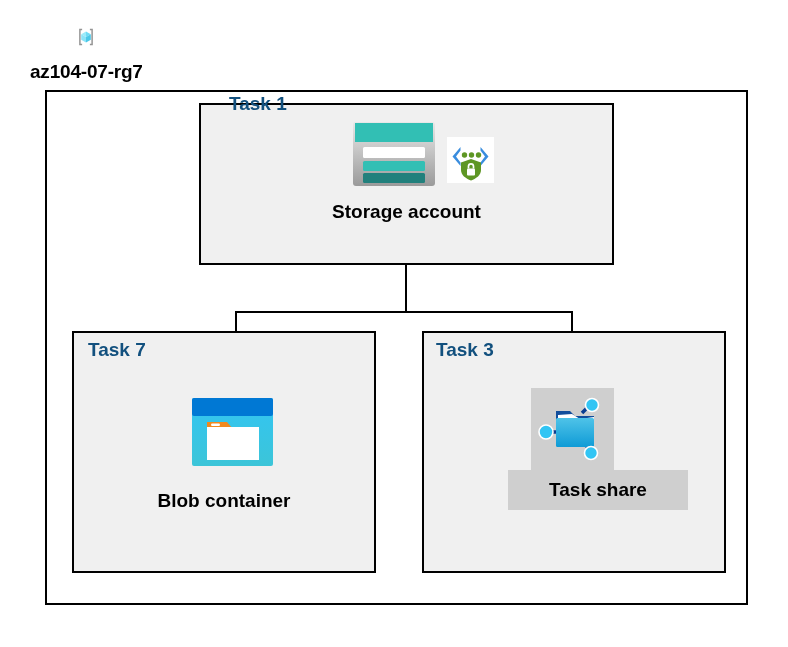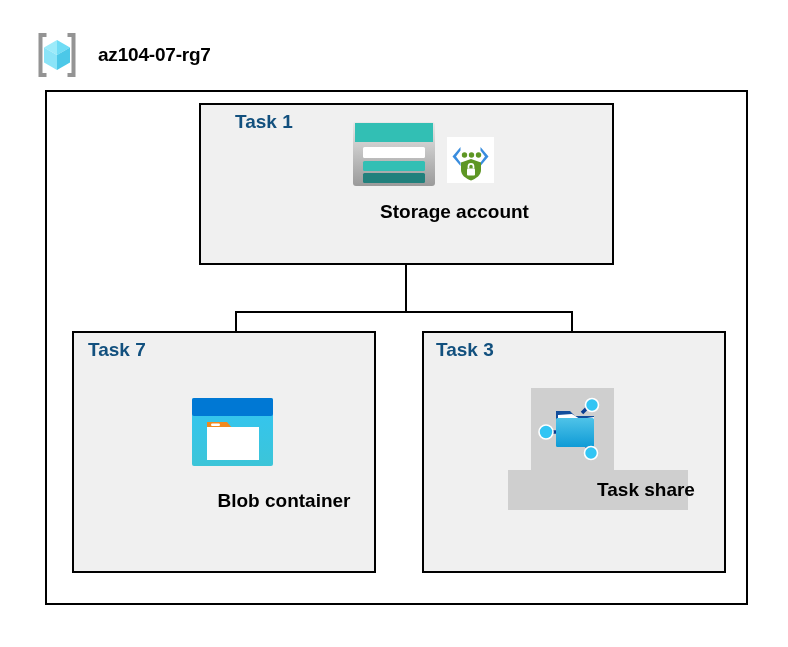--- a/index.html
+++ b/index.html
@@ -21,20 +21,21 @@
 
   
   #rg-header {
     position: absolute;
     left: 30px;
     top: 27px;
     height: 56px;
     display: flex;
     align-items: center;
     gap: 14px;
+    flex-direction: column;
   }
   #rg-icon {
     width: 54px;
     height: 54px;
     display: block;
   }
   #rg-title {
     font-size: 19px;
     font-weight: bold;
     color: #000000;
@@ -68,33 +69,32 @@
     color: #12507e;
     white-space: nowrap;
   }
   .node-label {
     position: absolute;
     font-size: 19px;
     font-weight: bold;
     color: #000000;
     white-space: nowrap;
     text-align: center;
-    padding-left: 48px;
   }
 
   #task1-box { left: 199px; top: 103px; width: 415px; height: 162px; }
-  #task1-label { left: 229px; top: 111px; margin-left: 6px; }
+  #task1-label { left: 229px; top: 93px; }
   #task1-icon-storage { position: absolute; left: 351px; top: 120px; width: 86px; height: 68px; }
   #task1-icon-secure  { position: absolute; left: 447px; top: 137px; width: 47px; height: 46px; }
   #task1-node-label { left: 199px; top: 201px; width: 415px; }
 
   #task2-box { left: 72px; top: 331px; width: 304px; height: 242px; }
   #task2-label { left: 88px; top: 339px; }
   #task2-icon { position: absolute; left: 191px; top: 396px; width: 83px; height: 72px; }
-  #task2-node-label { left: 72px; top: 490px; width: 304px; margin-left: 12px; }
+  #task2-node-label { left: 72px; top: 490px; width: 304px; }
 
   #task3-box { left: 422px; top: 331px; width: 304px; height: 242px; }
   #task3-label { left: 436px; top: 339px; text-align: right; }
   #task3-icon-bg {
     position: absolute;
     left: 531px; top: 388px;
     width: 83px; height: 82px;
     background: #cfcfcf;
   }
   #task3-icon { position: absolute; left: 536px; top: 392px; width: 75px; height: 75px; }

